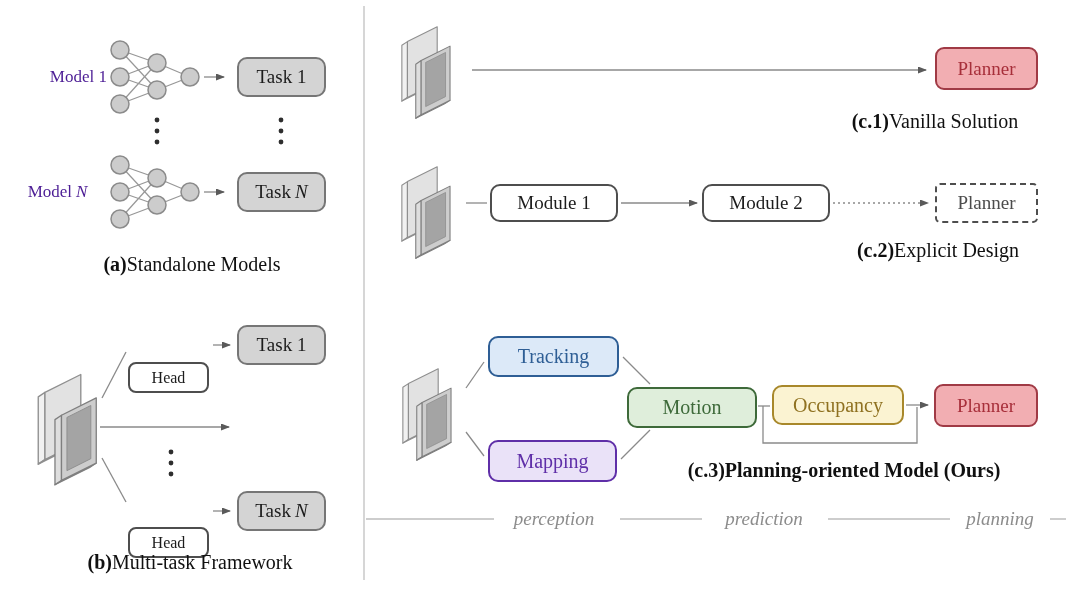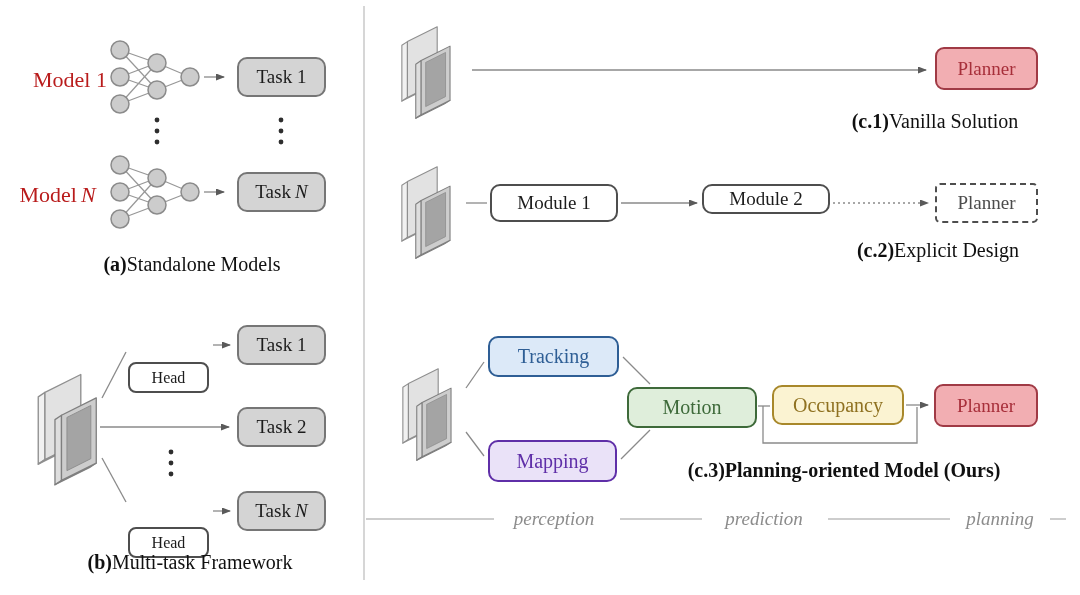--- a/index.html
+++ b/index.html
@@ -48,21 +48,21 @@
   .tracking  { background:var(--tracking-fill,#dce9f8); border:2.5px solid var(--tracking-border,#2e5e95);
           border-radius:10px; font-size:20px; color:var(--tracking-border,#2e5e95); }
   .mapping   { background:var(--mapping-fill,#eae2f8); border:2.5px solid var(--mapping-border,#5f2fa8);
           border-radius:10px; font-size:20px; color:var(--mapping-border,#5f2fa8); }
   .motion    { background:var(--motion-fill,#dfeedb); border:2.5px solid var(--motion-border,#3e6a3a);
           border-radius:10px; font-size:20px; color:var(--motion-border,#3e6a3a); }
   .occupancy { background:var(--occupancy-fill,#fbf3d2); border:2.5px solid var(--occupancy-border,#a8882b);
           border-radius:10px; font-size:20px; color:var(--occupancy-text,#8f7120); }
 
   
-  .mlabel  { position:absolute; text-align:right; font-size:22px; color:#b91c1c; }
+  .mlabel  { position:absolute; text-align:right; font-size:17px; color:#4c1d95; }
   .caption { position:absolute; text-align:center; font-size:20px; color:#101010; }
   .caption b { }
   .caption.bold-all { font-weight:bold; }
   .stage { position:absolute; text-align:center; font-style:italic; font-size:19px;
            color:var(--muted-text,#8c8c8c); }
   i.var { font-style:italic; margin-left:4px; }
 </style>
 </head>
 <body>
 
@@ -168,23 +168,20 @@
   <div class="caption" style="left:52px; top:253px; width:280px;">
     <b>(a)</b><span>Standalone Models</span>
   </div>
 
   <div class="box head" style="left:128px; top:330px; width:81px; height:31px;">
     <span>Head</span>
   </div>
   <div class="box task" style="left:237px; top:325px; width:89px; height:40px;">
     <span>Task 1</span>
   </div>
-  <div class="box task" style="left:237px; top:407px; width:89px; height:40px;">
-    <span>Task 2</span>
-  </div>
   <div class="box head" style="left:128px; top:495px; width:81px; height:31px;">
     <span>Head</span>
   </div>
   <div class="box task" style="left:237px; top:491px; width:89px; height:40px;">
     <span>Task</span>
       <i class="var">N</i>
   </div>
 
   <div class="caption" style="left:30px; top:551px; width:320px;">
     <b>(b)</b><span>Multi-task Framework</span>
@@ -193,21 +190,21 @@
   <div class="box planner" style="left:935px; top:47px; width:103px; height:43px;">
     <span>Planner</span>
   </div>
   <div class="caption" style="left:815px; top:110px; width:240px;">
     <b>(c.1)</b><span>Vanilla Solution</span>
   </div>
 
   <div class="box module" style="left:490px; top:184px; width:128px; height:38px;">
     <span>Module 1</span>
   </div>
-  <div class="box module" style="left:702px; top:184px; width:128px; height:30px;">
+  <div class="box module" style="left:702px; top:184px; width:128px; height:38px;">
     <span>Module 2</span>
   </div>
   <div class="box planner-dashed" style="left:935px; top:183px; width:103px; height:40px;">
     <span>Planner</span>
   </div>
   <div class="caption" style="left:818px; top:239px; width:240px;">
     <b>(c.2)</b><span>Explicit Design</span>
   </div>
 
   <div class="box tracking" style="left:488px; top:336px; width:131px; height:41px;">

